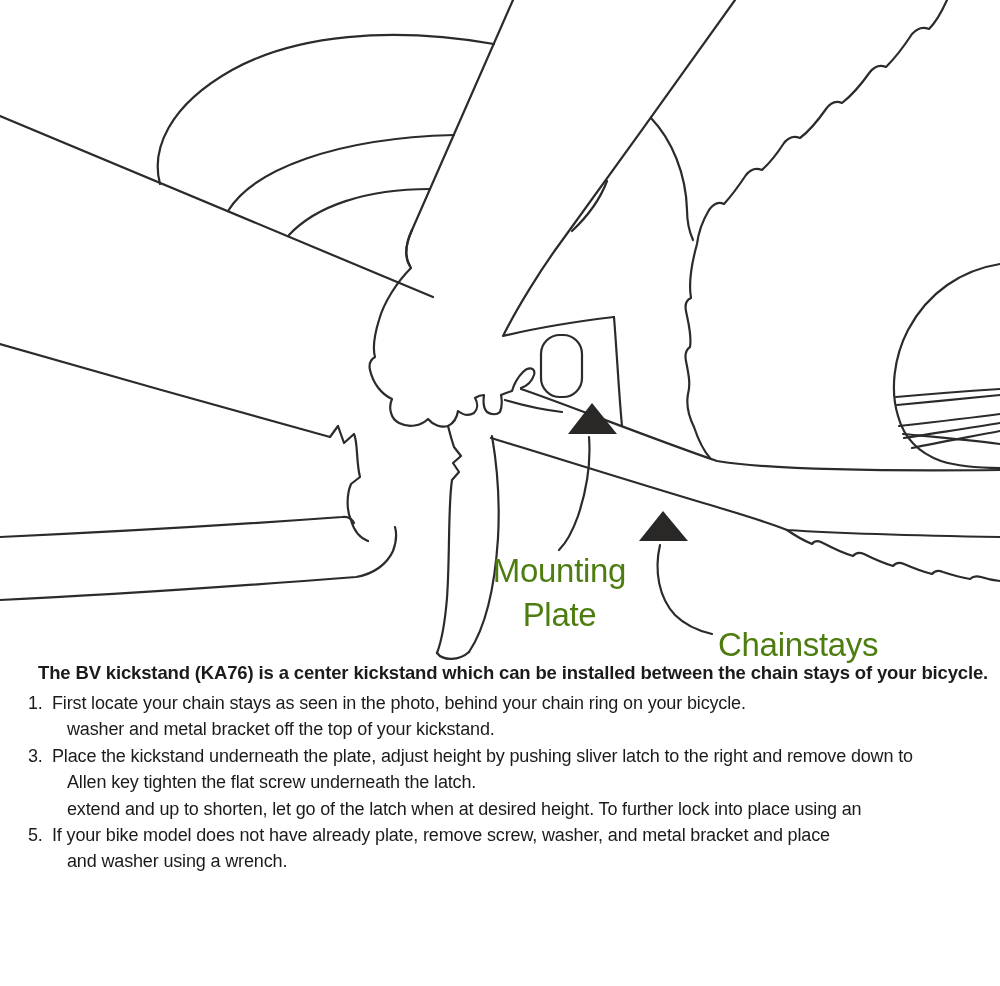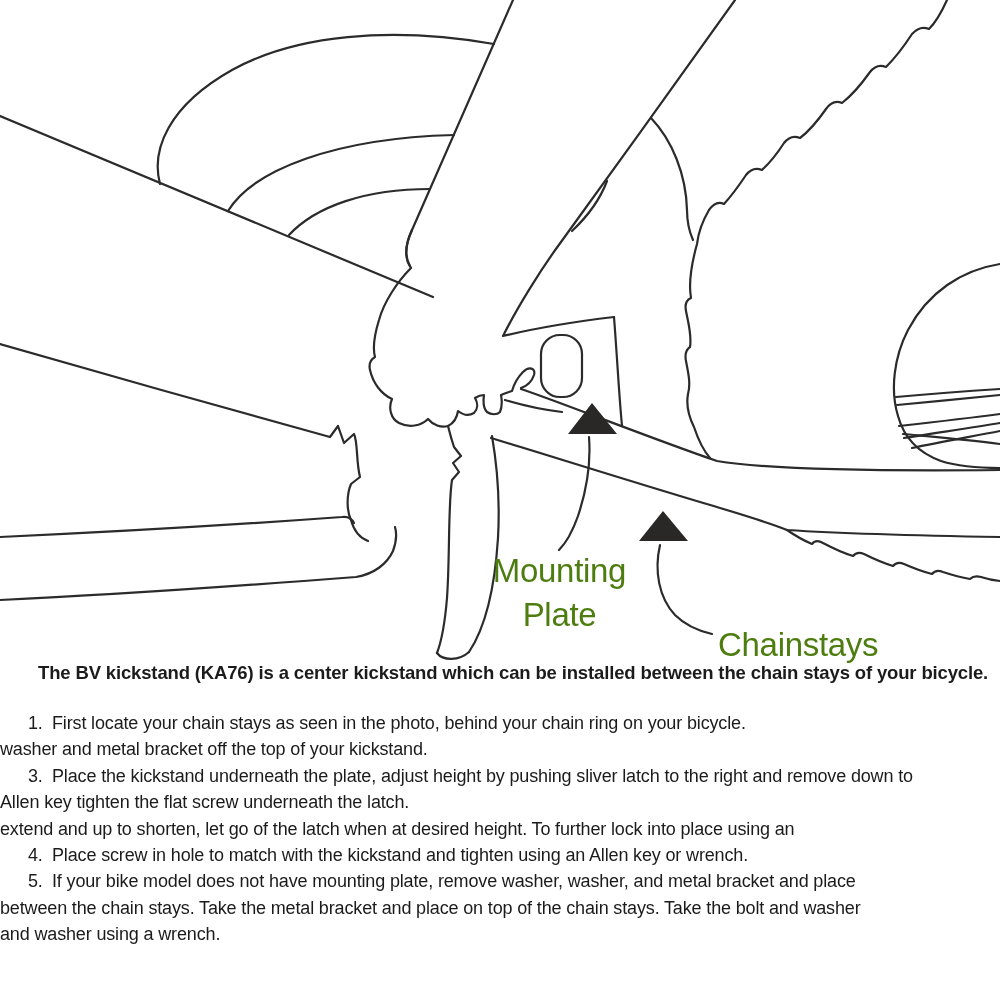--- a/index.html
+++ b/index.html
@@ -14,26 +14,26 @@
     font-size:33px;line-height:44px;letter-spacing:-0.3px;
     font-family:"Liberation Sans","DejaVu Sans",sans-serif;
   }
   #label-mounting{left:462px;top:549px;width:195px;text-align:center;}
   #label-chainstays{left:718px;top:623px;white-space:nowrap;}
   .instructions{position:absolute;left:0;top:660px;width:923px;}
   .heading{
     padding-left:38px;font-size:18.5px;font-weight:bold;line-height:26px;
     letter-spacing:-0.15px;white-space:nowrap;
   }
-  .list{margin-top:24px;}
+  .list{margin-top:4px;}
   .line{
     font-size:18px;line-height:26.4px;letter-spacing:-0.15px;white-space:nowrap;
   }
   .line.first{padding-left:28px;}
-  .line.cont{}
+  .line.cont{padding-left:67px;}
   .num{display:inline-block;width:24px;}
 </style>
 </head>
 <body>
 
 <div class="figure">
   <svg width="1000" height="660" viewBox="0 0 1000 660">
     <g stroke="#2b2b2b" stroke-width="2.2" fill="none" stroke-linecap="round" stroke-linejoin="round">
 
       <path d="M0,116 L433,297"></path>
@@ -99,23 +99,19 @@
     </div>
 
     <div class="line cont">washer and metal bracket off the top of your kickstand.</div>
 
     <div class="line first">
       <span class="num">3.</span><span>Place the kickstand underneath the plate, adjust height by pushing sliver latch to the right and remove down to</span>
     </div>
     <div class="line cont">Allen key tighten the flat screw underneath the latch.</div>
     <div class="line cont">extend and up to shorten, let go of the latch when at desired height. To further lock into place using an</div>
 
-    <div class="line first">
-      <span class="num">4.</span><span>Place screw in hole to match with the kickstand and tighten using an Allen key or wrench.</span>
-    </div>
 
     <div class="line first">
-      <span class="num">5.</span><span>If your bike model does not have mounting plate, remove washer, washer, and metal bracket and place</span>
+      <span class="num">5.</span><span>If your bike model does not have already plate, remove screw, washer, and metal bracket and place</span>
     </div>
-    <div class="line cont">between the chain stays. Take the metal bracket and place on top of the chain stays. Take the bolt and washer</div>
     <div class="line cont">and washer using a wrench.</div>
   </div>
 </div>
 
 </body></html>

